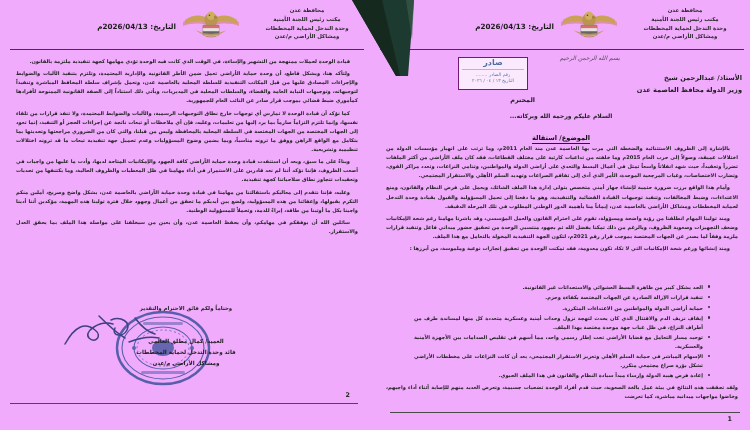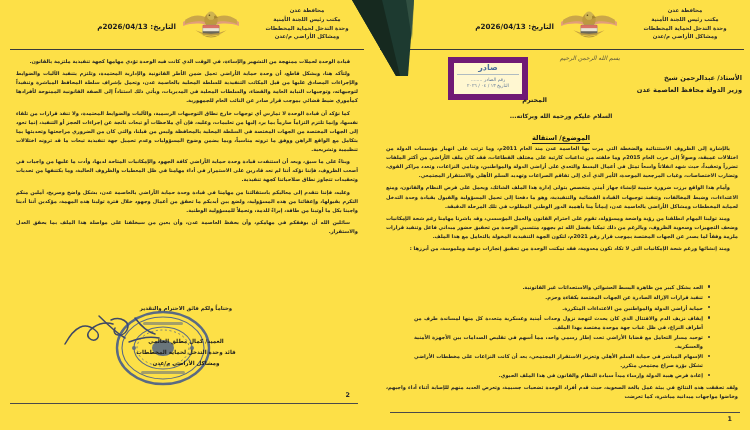--- a/index.html
+++ b/index.html
@@ -9,21 +9,21 @@
     font-family:"DejaVu Sans","Liberation Sans",sans-serif;
   }
   .scan{
     position:relative;width:750px;height:430px;
     background:#f3f2f0;
     overflow:hidden;
   }
   
   .paper{
     position:absolute;top:0;bottom:0;
-    background:#fde047;
+    background:#f0abfc;
   }
   #page-right{left:372px;right:0;}
   #page-left{left:0;width:372px;}
 
   
   .wedge{
     position:absolute;top:0;left:352px;width:62px;height:76px;
     pointer-events:none;
   }
   .wedge svg{display:block;}
@@ -95,21 +95,21 @@
   .bullets li{
     position:relative;padding-right:9px;margin-bottom:1.6px;
   }
   .bullets li:before{
     content:"";position:absolute;right:2px;top:2.4px;
     width:2.2px;height:2.2px;border-radius:50%;background:#303030;
   }
 
   
   .outbox{
-    position:absolute;border:6px solid #701a75;
+    position:absolute;border:1px solid #701a75;
     background:rgba(255,255,255,.75);
     direction:rtl;overflow:hidden;
   }
   .outbox .lbl{
     font-size:8px;font-weight:bold;color:#23508f;
     text-align:center;letter-spacing:3px;line-height:1.1;
     filter:blur(.25px);opacity:.8;
   }
   .outbox .ln{
     height:1px;background:#8ea2bb;margin:1.5px 3px;opacity:.7;
@@ -191,21 +191,21 @@
       <div class="lbl" style="margin-top:1px;">صادر</div>
       <div class="ln"></div>
       <div class="hand">رقم الصادر ........</div>
       <div class="hand">التاريخ  ١٣ / ٠٤ / ٢٠٢٦</div>
     </div>
 
     <div class="addr" style="right:8px;top:72px;width:190px;">
       <div>الأستاذ/ عبدالرحمن شيخ</div>
       <div>وزير الدولة محافظ العاصمة عدن</div>
     </div>
-    <div class="honor" style="right:203px;top:96px;">المحترم</div>
+    <div class="honor" style="right:215px;top:96px;">المحترم</div>
 
     <div class="greet" style="left:0;top:112px;">السلام عليكم ورحمة الله وبركاته...</div>
     <div class="subject" style="left:0;top:127px;margin-top:7px;">
       <span><b>الموضوع/</b> <b>استقالة</b></span>
     </div>
 
     <div class="para" style="right:12px;left:14px;top:144px;">
       <p>بالإشارة إلى الظروف الاستثنائية والضغطة التي مرت بها العاصمة عدن منذ العام 2011م، وما ترتب على انهيار مؤسسات الدولة من اختلالات عميقة، وصولاً إلى حرب العام 2015م وما خلفته من تداعيات كارثية على مختلف القطاعات، فقد كان ملف الأراضي من أكثر الملفات تضرراً وتعقيداً، حيث شهد انفلاتاً واسعاً تمثل في أعمال البسط والتعدي على أراضي الدولة والمواطنين، وتنامي النزاعات، وتعدد مراكز القوى، وتضارب الاختصاصات، وغياب المرجعية الموحدة، الأمر الذي أدى إلى تفاقم الصراعات وتهديد السلم الأهلي والاستقرار المجتمعي.</p>
       <p>وأمام هذا الواقع برزت ضرورة حتمية لإنشاء جهاز أمني متخصص يتولى إدارة هذا الملف الشائك، ويعمل على فرض النظام والقانون، ومنع الاعتداءات، وضبط المخالفات، وتنفيذ توجيهات القيادة القضائية والتنفيذية، وهو ما دفعنا إلى تحمل المسؤولية والقبول بقيادة وحدة التدخل لحماية المخططات ومشاكل الأراضي بالعاصمة عدن، إيماناً منا بأهمية الدور الوطني المطلوب في تلك المرحلة الدقيقة.</p>
       <p>ومنذ تولينا المهام انطلقنا من رؤية واضحة ومسؤولة، تقوم على احترام القانون والعمل المؤسسي، وقد باشرنا مهامنا رغم شحة الإمكانيات وضعف التجهيزات وصعوبة الظروف، وبالرغم من ذلك تمكنا بفضل الله ثم بجهود منتسبي الوحدة من تحقيق حضور ميداني فاعل وتنفيذ قرارات ملزمة وفقاً لما يصدر عن الجهات المختصة بموجب قرار رقم 2021م، لتكون الجهة التنفيذية المخولة بالتعامل مع هذا الملف.</p>

